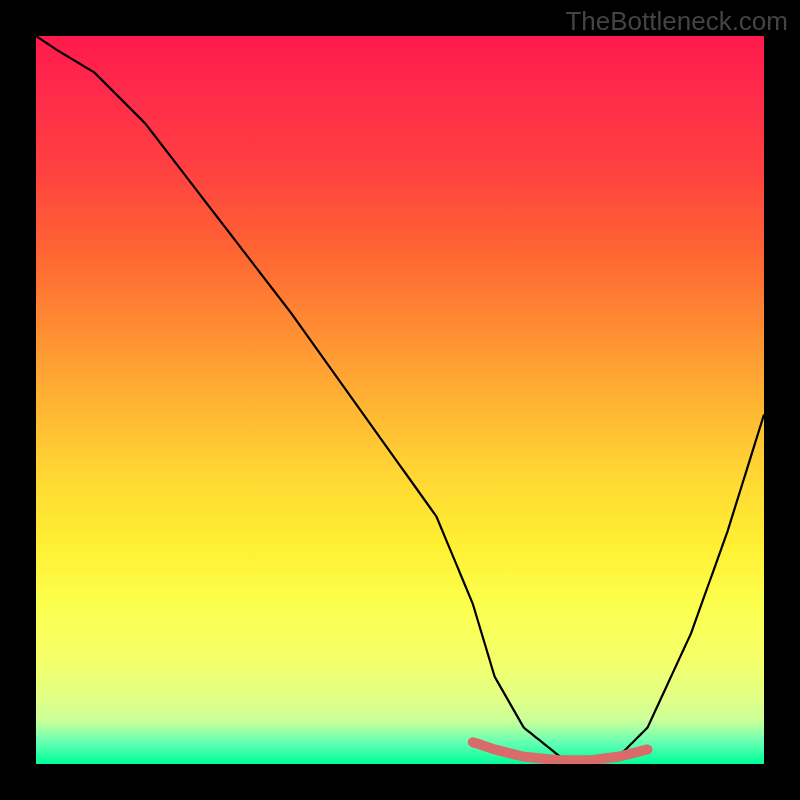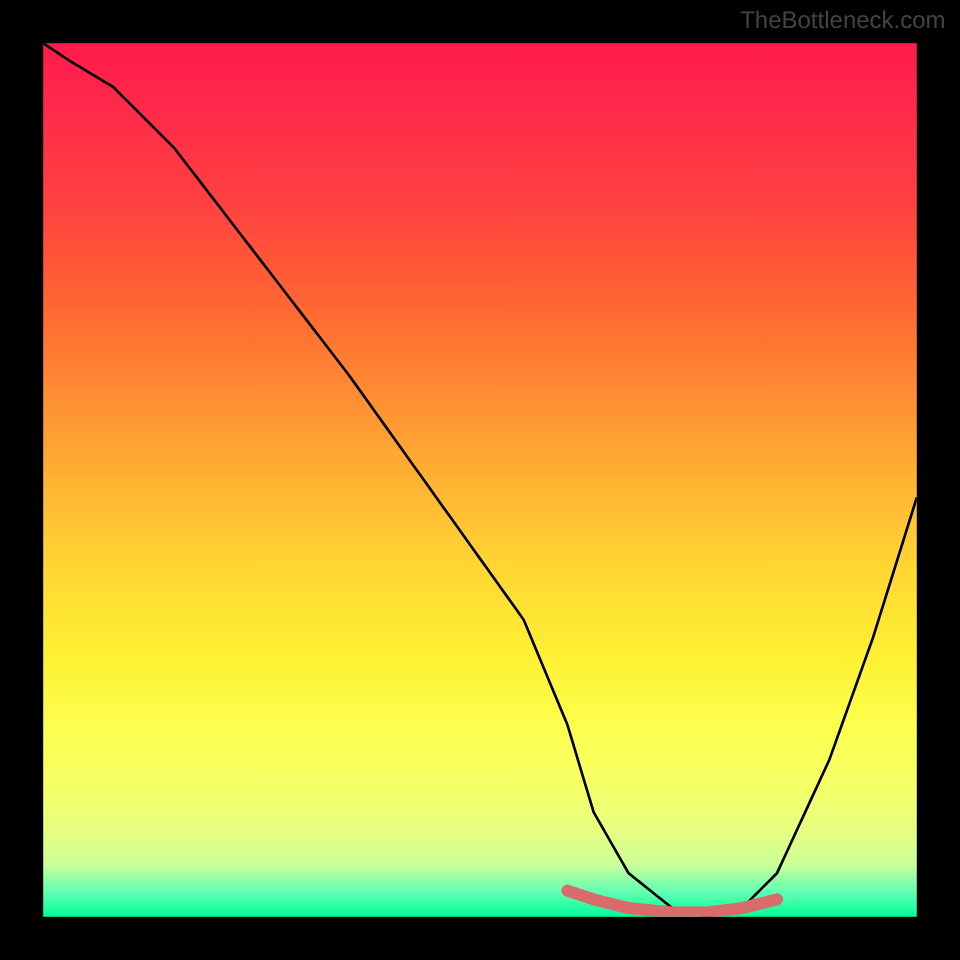--- a/index.html
+++ b/index.html
@@ -9,21 +9,21 @@
     background: #000;
     position: relative;
     overflow: hidden;
     font-family: Arial, sans-serif;
   }
   .watermark {
     position: absolute;
     top: 6px;
     right: 12px;
     color: #444;
-    font-size: 20px;
+    font-size: 26px;
     font-weight: 500;
     z-index: 10;
   }
   .plot-area {
     position: absolute;
     left: 36px;
     top: 36px;
     width: 728px;
     height: 728px;
   }

